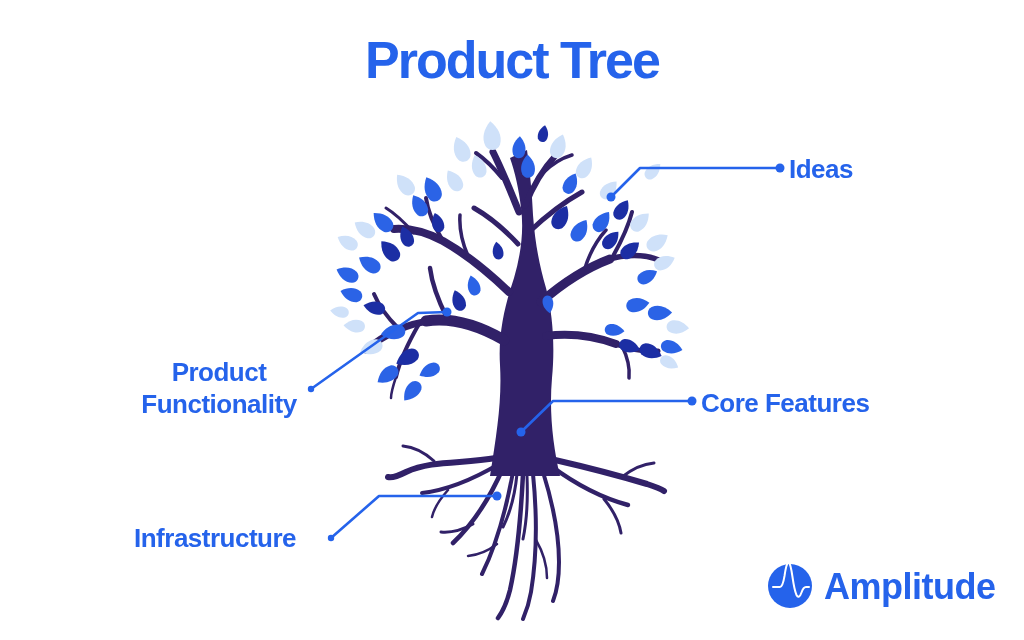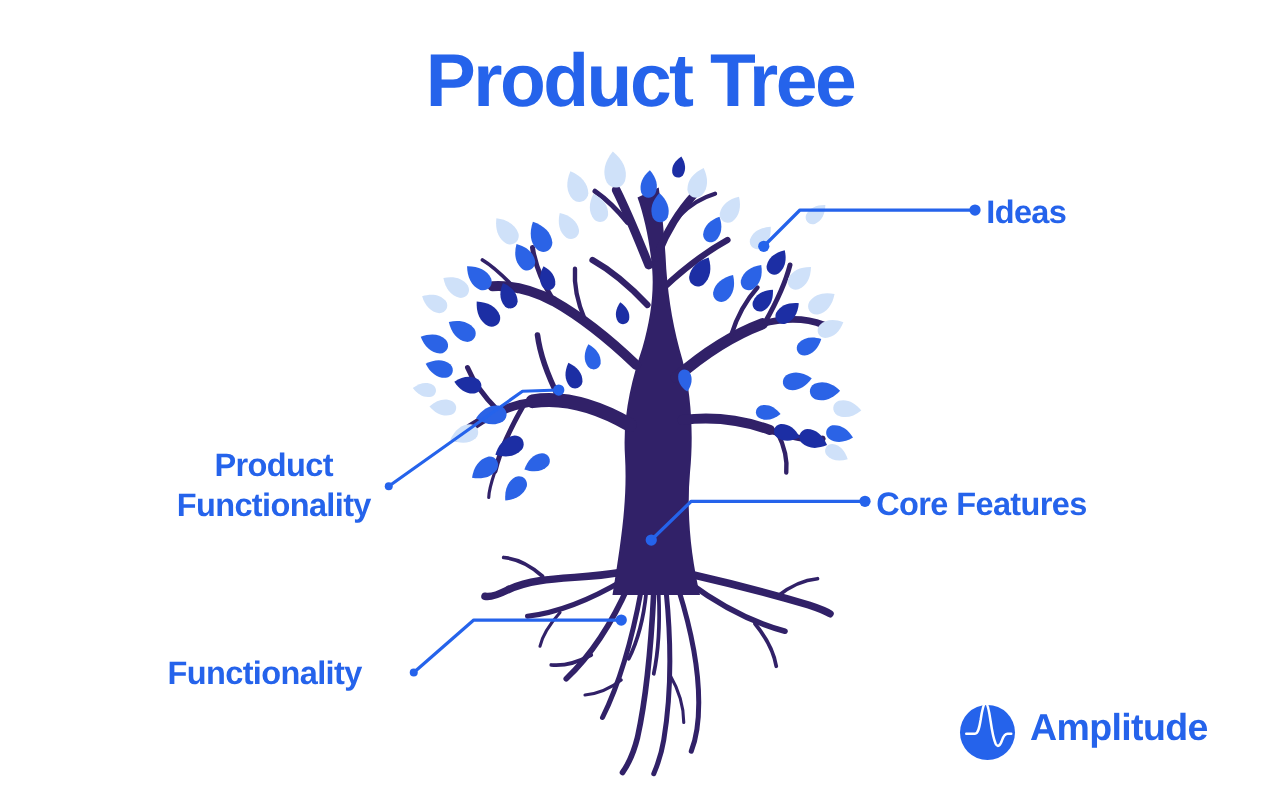--- a/index.html
+++ b/index.html
@@ -15,21 +15,21 @@
   body{
     position:relative;
     background:var(--background);
     font-family:"Liberation Sans", sans-serif;
   }
   .stage{position:absolute;inset:0;width:1024px;height:640px;}
   svg.art{position:absolute;left:0;top:0;}
   .page-title{
     position:absolute;left:0;top:30px;width:1024px;
     text-align:center;
-    font-size:60px;font-weight:bold;letter-spacing:-2px;
+    font-size:52px;font-weight:bold;letter-spacing:-2px;
     color:var(--accent-blue);
   }
   .callout{
     position:absolute;
     font-size:26px;font-weight:bold;letter-spacing:-0.5px;
     color:var(--accent-blue);
     white-space:nowrap;
   }
   .callout.wrap{white-space:normal;text-align:center;line-height:32px;}
   .label-ideas{left:789px;top:154px;text-align:center;}
@@ -38,21 +38,21 @@
   .label-infrastructure{left:134px;top:523px;}
   .branch{stroke:var(--trunk-purple);fill:none;stroke-linecap:round;stroke-linejoin:round;}
   .trunk-fill{fill:var(--trunk-purple);}
   .leaf-0{fill:var(--leaf-light);}
   .leaf-1{fill:var(--leaf-mid);}
   .leaf-2{fill:var(--leaf-dark);}
   .leader{stroke:var(--accent-blue);stroke-width:2.6;fill:none;stroke-linejoin:round;}
   .dot{fill:var(--accent-blue);}
   .logo-wordmark{
     position:absolute;left:824px;top:566px;
-    font-size:30px;font-weight:bold;letter-spacing:-0.5px;
+    font-size:36px;font-weight:bold;letter-spacing:-0.5px;
     color:var(--accent-blue);
   }
 </style>
 </head>
 <body>
 
 <div class="stage">
 
   <h1 class="page-title">Product Tree</h1>
 
@@ -194,16 +194,16 @@
 
     <g>
       <circle cx="790" cy="586" r="22" fill="var(--accent-blue)"></circle>
       <path d="M773 587 L780 587 C782.5 587 783.5 582 784.5 576 C785.5 569 786.5 563.5 788.5 561.5 C790.5 563.5 791.5 570 792.5 577 C793.5 584 794.8 591 796.5 595 C798 598 800 597 801.5 592.5 C802.5 589.5 803.5 587 806 587 L809 587" fill="none" stroke="#FFFFFF" stroke-width="2" stroke-linecap="round" stroke-linejoin="round"></path>
     </g>
   </svg>
 
   <div class="callout label-ideas">Ideas</div>
   <div class="callout wrap label-product-functionality">Product Functionality</div>
   <div class="callout label-core-features">Core Features</div>
-  <div class="callout label-infrastructure">Functionality</div>
+  <div class="callout label-infrastructure">Infrastructure</div>
 
   <div class="logo-wordmark">Amplitude</div>
 </div>
 
 </body></html>

